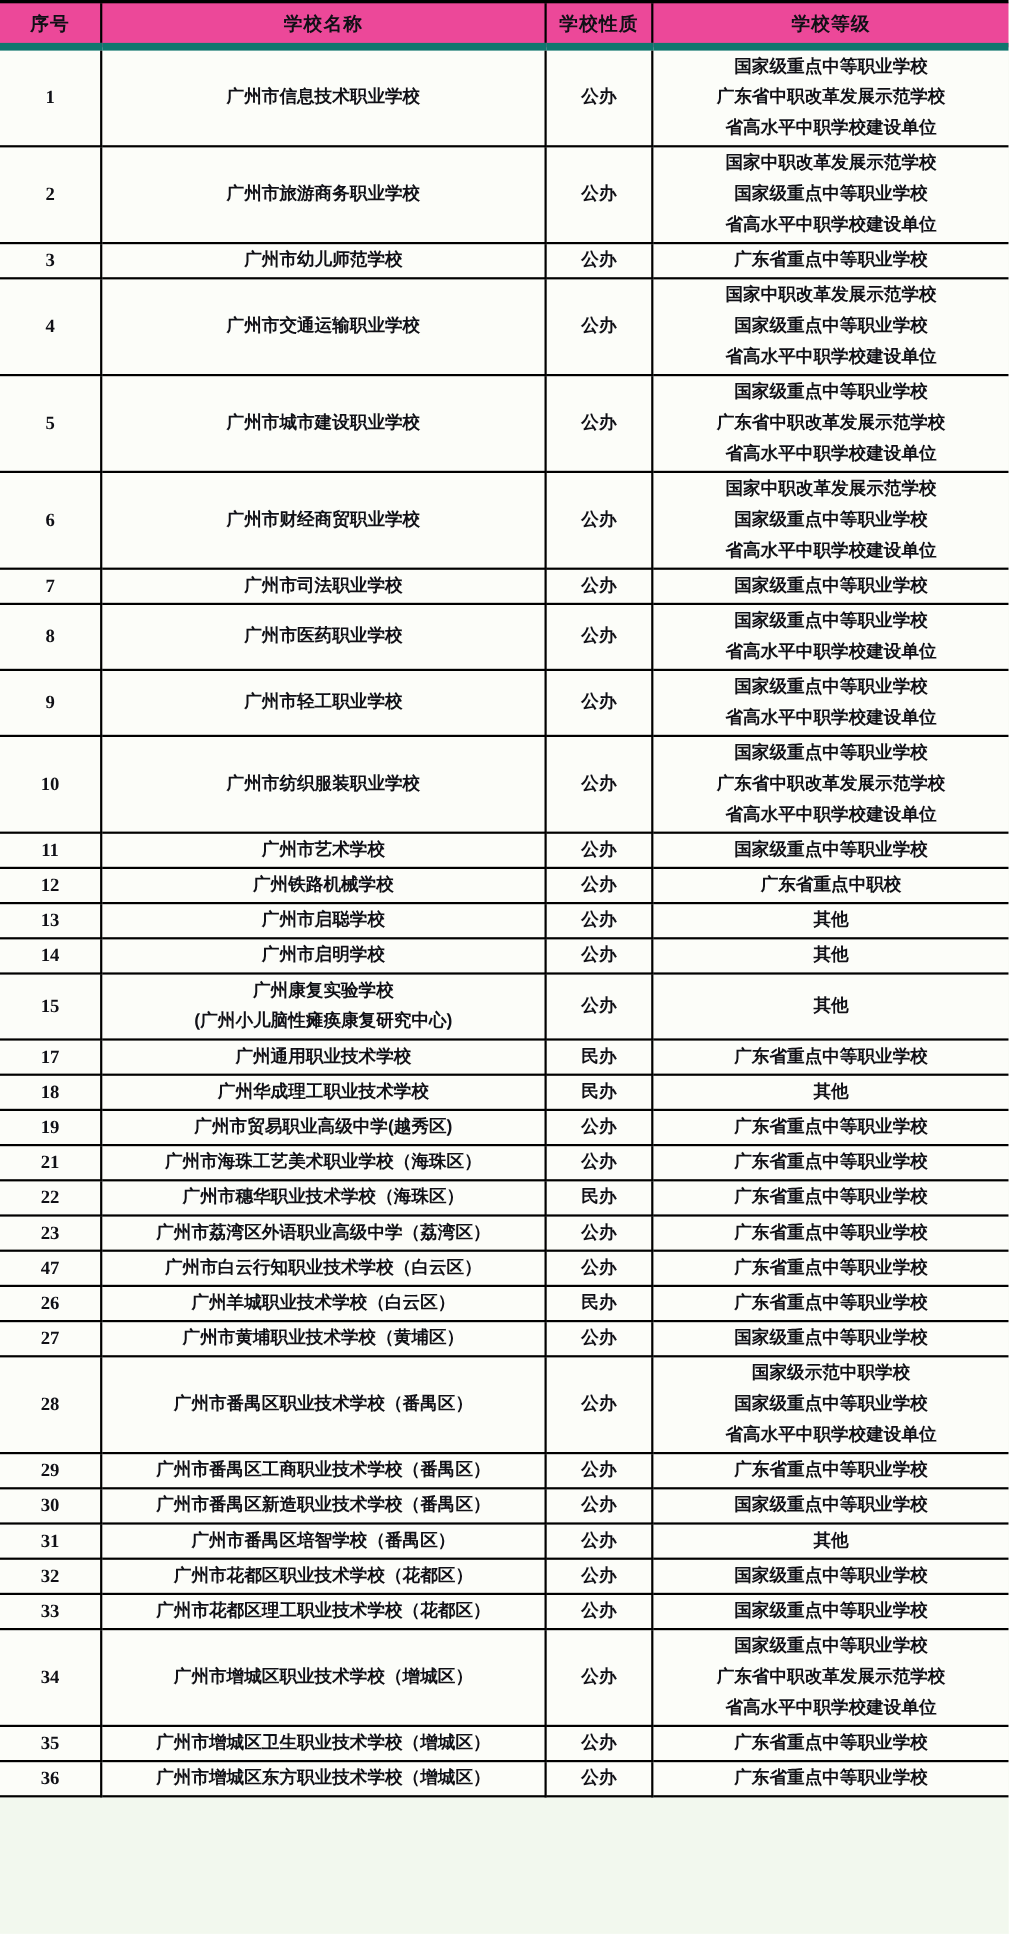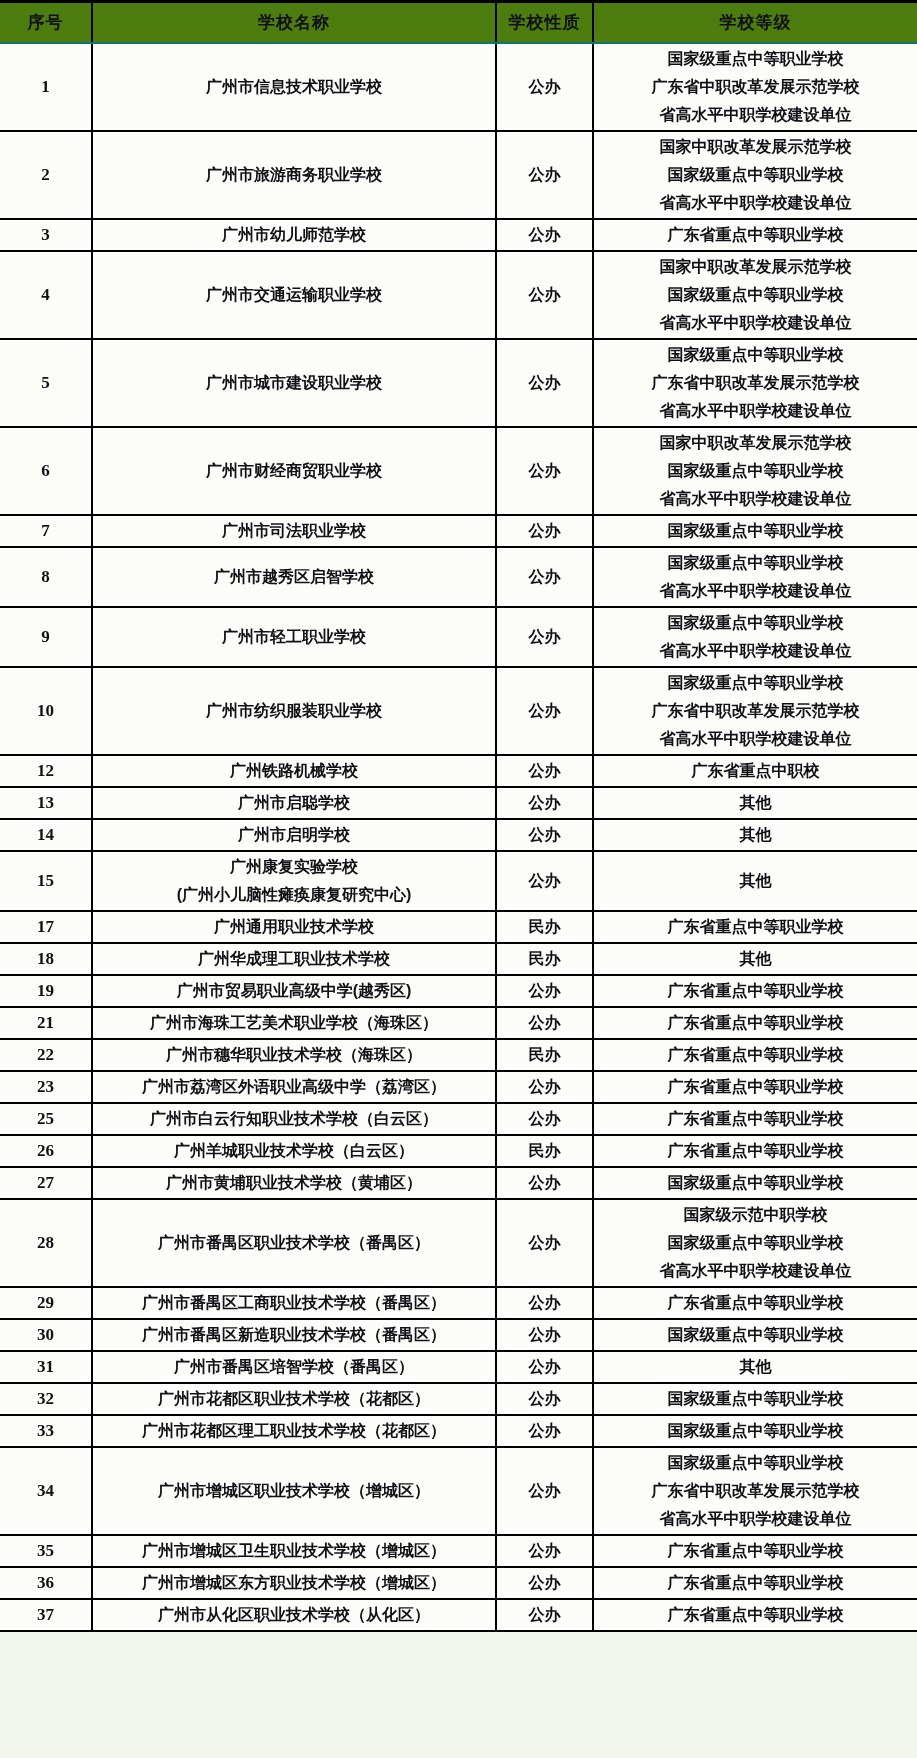--- a/index.html
+++ b/index.html
@@ -23,22 +23,22 @@
     border: 2px solid #000;
     text-align: center;
     vertical-align: middle;
     color: #101016;
     font-weight: 700;
     padding: 1px 2px;
   }
   th:first-child, td:first-child { border-left: none; }
   th:last-child,  td:last-child  { border-right: none; }
   thead th {
-    background: #4d7c0f;
-    border-bottom: 2px solid #0f766e;
+    background: #ec4899;
+    border-bottom: 7px solid #0f766e;
     height: 41px;
     font-size: 17px;
     letter-spacing: 1px;
   }
   tbody td {
     font-size: 16px;
     line-height: 28px;
   }
   td.col-index {
     font-family: "Liberation Serif", "DejaVu Serif", serif;
@@ -171,21 +171,21 @@
         </td>
         <td class="col-grade" data-name="school-grade-cell">
           <div class="cell-line" data-name="school-grade-cell-line">国家级重点中等职业学校</div>
         </td>
       </tr>
       <tr data-name="table-row">
         <td class="col-index" data-name="row-index-cell">
           <div class="cell-line" data-name="row-index-cell-line">8</div>
         </td>
         <td class="col-name" data-name="school-name-cell">
-          <div class="cell-line" data-name="school-name-cell-line">广州市越秀区启智学校</div>
+          <div class="cell-line" data-name="school-name-cell-line">广州市医药职业学校</div>
         </td>
         <td class="col-nature" data-name="school-nature-cell">
           <div class="cell-line" data-name="school-nature-cell-line">公办</div>
         </td>
         <td class="col-grade" data-name="school-grade-cell">
           <div class="cell-line" data-name="school-grade-cell-line">国家级重点中等职业学校</div>
           <div class="cell-line" data-name="school-grade-cell-line">省高水平中职学校建设单位</div>
         </td>
       </tr>
       <tr data-name="table-row">
@@ -210,20 +210,34 @@
         <td class="col-name" data-name="school-name-cell">
           <div class="cell-line" data-name="school-name-cell-line">广州市纺织服装职业学校</div>
         </td>
         <td class="col-nature" data-name="school-nature-cell">
           <div class="cell-line" data-name="school-nature-cell-line">公办</div>
         </td>
         <td class="col-grade" data-name="school-grade-cell">
           <div class="cell-line" data-name="school-grade-cell-line">国家级重点中等职业学校</div>
           <div class="cell-line" data-name="school-grade-cell-line">广东省中职改革发展示范学校</div>
           <div class="cell-line" data-name="school-grade-cell-line">省高水平中职学校建设单位</div>
+        </td>
+      </tr>
+      <tr data-name="table-row">
+        <td class="col-index" data-name="row-index-cell">
+          <div class="cell-line" data-name="row-index-cell-line">11</div>
+        </td>
+        <td class="col-name" data-name="school-name-cell">
+          <div class="cell-line" data-name="school-name-cell-line">广州市艺术学校</div>
+        </td>
+        <td class="col-nature" data-name="school-nature-cell">
+          <div class="cell-line" data-name="school-nature-cell-line">公办</div>
+        </td>
+        <td class="col-grade" data-name="school-grade-cell">
+          <div class="cell-line" data-name="school-grade-cell-line">国家级重点中等职业学校</div>
         </td>
       </tr>
       <tr data-name="table-row">
         <td class="col-index" data-name="row-index-cell">
           <div class="cell-line" data-name="row-index-cell-line">12</div>
         </td>
         <td class="col-name" data-name="school-name-cell">
           <div class="cell-line" data-name="school-name-cell-line">广州铁路机械学校</div>
         </td>
         <td class="col-nature" data-name="school-nature-cell">
@@ -355,21 +369,21 @@
         </td>
         <td class="col-nature" data-name="school-nature-cell">
           <div class="cell-line" data-name="school-nature-cell-line">公办</div>
         </td>
         <td class="col-grade" data-name="school-grade-cell">
           <div class="cell-line" data-name="school-grade-cell-line">广东省重点中等职业学校</div>
         </td>
       </tr>
       <tr data-name="table-row">
         <td class="col-index" data-name="row-index-cell">
-          <div class="cell-line" data-name="row-index-cell-line">25</div>
+          <div class="cell-line" data-name="row-index-cell-line">47</div>
         </td>
         <td class="col-name" data-name="school-name-cell">
           <div class="cell-line" data-name="school-name-cell-line">广州市白云行知职业技术学校（白云区）</div>
         </td>
         <td class="col-nature" data-name="school-nature-cell">
           <div class="cell-line" data-name="school-nature-cell-line">公办</div>
         </td>
         <td class="col-grade" data-name="school-grade-cell">
           <div class="cell-line" data-name="school-grade-cell-line">广东省重点中等职业学校</div>
         </td>
@@ -517,34 +531,20 @@
         <td class="col-grade" data-name="school-grade-cell">
           <div class="cell-line" data-name="school-grade-cell-line">广东省重点中等职业学校</div>
         </td>
       </tr>
       <tr data-name="table-row">
         <td class="col-index" data-name="row-index-cell">
           <div class="cell-line" data-name="row-index-cell-line">36</div>
         </td>
         <td class="col-name" data-name="school-name-cell">
           <div class="cell-line" data-name="school-name-cell-line">广州市增城区东方职业技术学校（增城区）</div>
-        </td>
-        <td class="col-nature" data-name="school-nature-cell">
-          <div class="cell-line" data-name="school-nature-cell-line">公办</div>
-        </td>
-        <td class="col-grade" data-name="school-grade-cell">
-          <div class="cell-line" data-name="school-grade-cell-line">广东省重点中等职业学校</div>
-        </td>
-      </tr>
-      <tr data-name="table-row">
-        <td class="col-index" data-name="row-index-cell">
-          <div class="cell-line" data-name="row-index-cell-line">37</div>
-        </td>
-        <td class="col-name" data-name="school-name-cell">
-          <div class="cell-line" data-name="school-name-cell-line">广州市从化区职业技术学校（从化区）</div>
         </td>
         <td class="col-nature" data-name="school-nature-cell">
           <div class="cell-line" data-name="school-nature-cell-line">公办</div>
         </td>
         <td class="col-grade" data-name="school-grade-cell">
           <div class="cell-line" data-name="school-grade-cell-line">广东省重点中等职业学校</div>
         </td>
       </tr>
     </tbody>
 </table>

